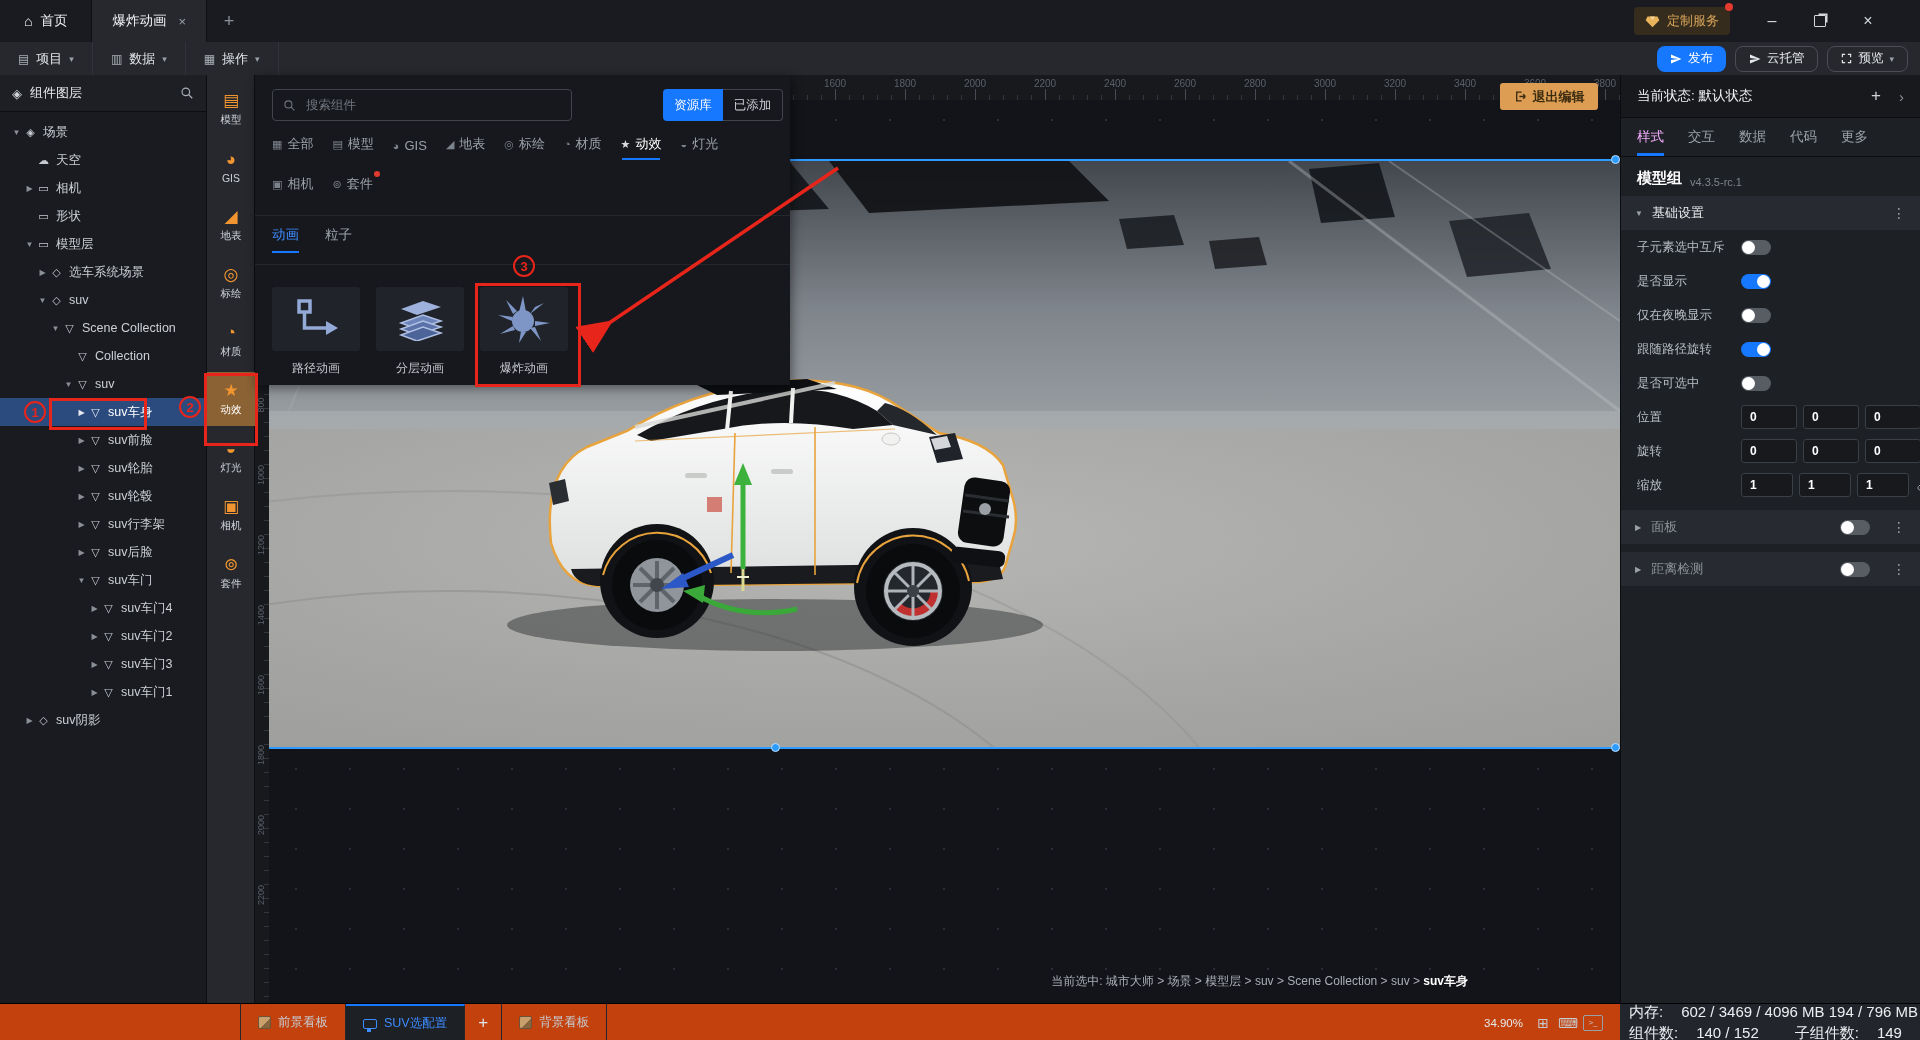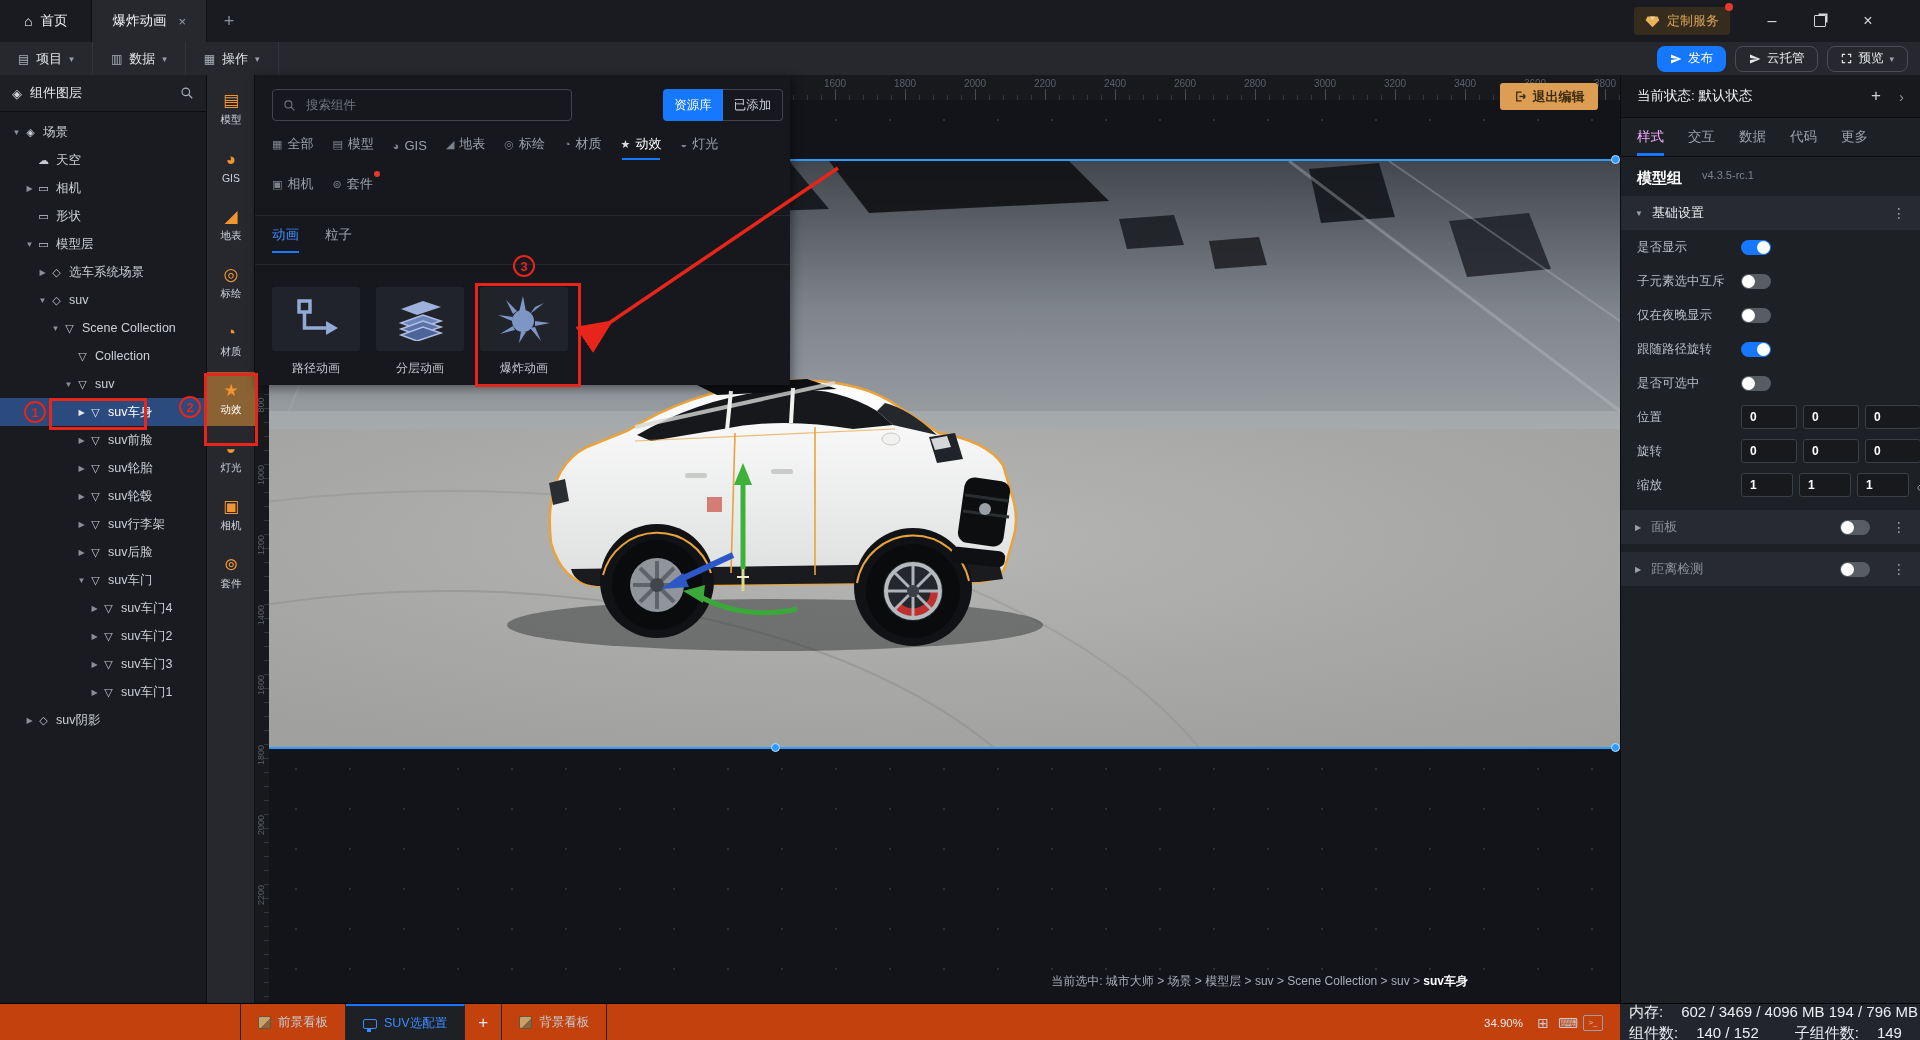--- a/index.html
+++ b/index.html
@@ -103,21 +103,21 @@
 
   
   #inspector{position:absolute;left:1620px;top:75px;width:300px;height:928px;background:#1d2025;border-left:1px solid #0b0c0f;box-sizing:border-box;}
   .ins-state{height:42px;background:#17191d;display:flex;align-items:center;padding:0 16px;border-bottom:1px solid #0b0c0f;font-size:13.5px;color:#f1f3f5;}
   .ins-state .plus{margin-left:auto;color:#cfd3d8;font-size:17px;}
   .ins-state .chev{margin-left:18px;color:#8b9097;font-size:15px;}
   .ins-tabs{height:38px;display:flex;gap:24px;padding:0 16px;border-bottom:1px solid #0b0c0f;font-size:13.5px;}
   .itab{color:#9ba1a9;display:flex;align-items:center;position:relative;}
   .itab.active{color:#f0abfc;}
   .itab.active:after{content:"";position:absolute;left:0;right:0;bottom:0;height:3px;background:#1677ff;}
-  .ins-name{display:flex;align-items:flex-start;gap:20px;padding:12px 16px 8px;}
+  .ins-name{display:flex;align-items:flex-end;gap:8px;padding:12px 16px 8px;}
   .cname{font-size:15px;font-weight:bold;color:#fff;}
   .cver{font-size:11px;color:#7d838c;}
   .ins-section{height:34px;background:#272b31;display:flex;align-items:center;gap:9px;padding:0 14px;}
   .sec-arrow{font-size:8px;color:#9ba1a9;}
   .sec-title{font-size:13px;color:#eaecee;}
   .kebab{margin-left:auto;color:#9ba1a9;font-size:14px;letter-spacing:0;}
   .prow{height:34px;display:flex;align-items:center;padding:0 16px;}
   .plabel{font-size:12.5px;color:#b9bfc7;width:104px;flex:none;}
   .tg{width:30px;height:15px;border-radius:8px;background:#585d64;position:relative;flex:none;}
   .tg .knob{position:absolute;left:1px;top:1px;width:13px;height:13px;background:#fff;border-radius:50%;}
@@ -661,28 +661,28 @@
       <span class="cname">模型组</span>
       <span class="cver">v4.3.5-rc.1</span>
     </div>
     <div class="ins-section">
       <span class="sec-arrow">▼</span>
       <span class="sec-title">基础设置</span>
       <span class="kebab">⋮</span>
     </div>
     <div id="prop-rows">
         <div class="prow">
+          <span class="plabel">子元素选中互斥</span>
+          <div class="tg">
+            <div class="knob"></div>
+          </div>
+        </div>
+        <div class="prow">
           <span class="plabel">是否显示</span>
           <div class="tg on">
-            <div class="knob"></div>
-          </div>
-        </div>
-        <div class="prow">
-          <span class="plabel">子元素选中互斥</span>
-          <div class="tg">
             <div class="knob"></div>
           </div>
         </div>
         <div class="prow">
           <span class="plabel">仅在夜晚显示</span>
           <div class="tg">
             <div class="knob"></div>
           </div>
         </div>
         <div class="prow">

